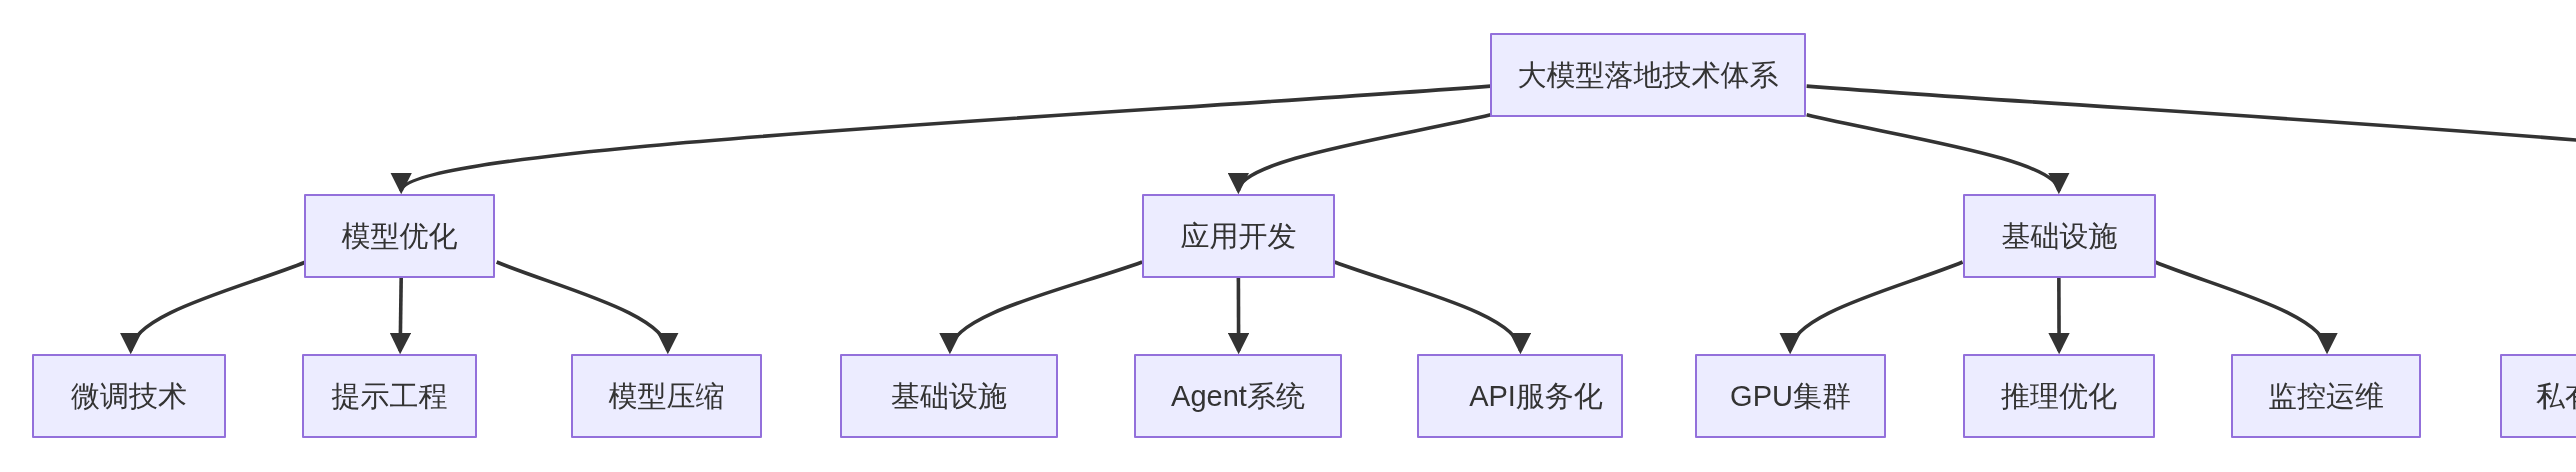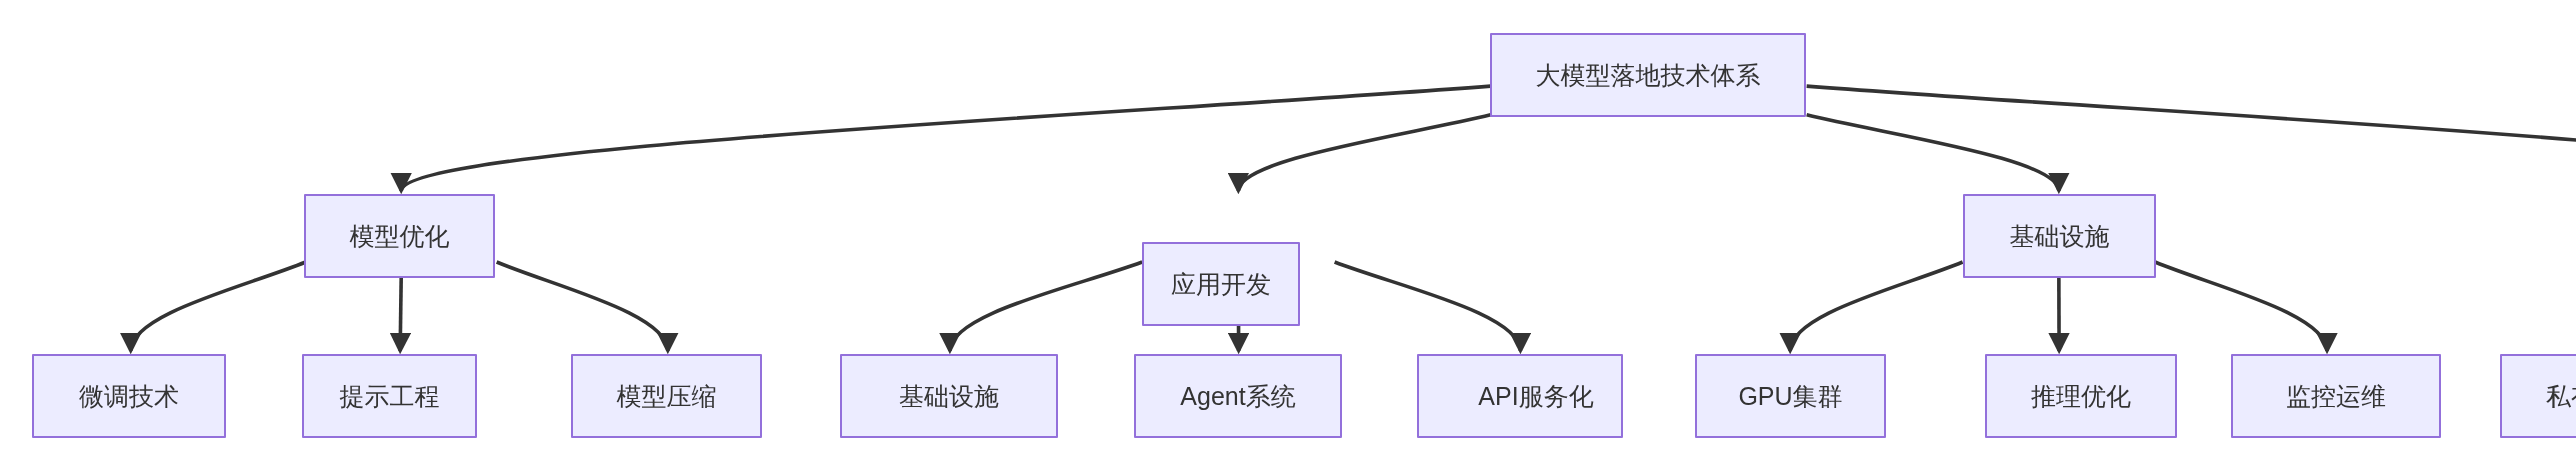--- a/index.html
+++ b/index.html
@@ -30,21 +30,21 @@
   }
   .node {
     position: absolute;
     box-sizing: border-box;
     background: var(--node-fill, #ECECFF);
     border: 2.1px solid var(--node-border, #9370DB);
     border-radius: 1px;
     display: flex;
     align-items: center;
     justify-content: center;
-    font-size: 25px;
+    font-size: 29px;
     line-height: 1.2;
     color: var(--text-color, #333333);
     white-space: nowrap;
     text-align: center;
   }
 </style>
 </head>
 <body>
 
 <div id="canvas" style="--bg: #FFFFFF; --node-fill: #ECECFF; --node-border: #9370DB; --edge-color: #333333; --text-color: #333333;">
@@ -69,27 +69,27 @@
         <path class="edge" d="M3997,540 L3997.5,682" marker-end="url(#arrowhead)"></path>
         <path class="edge" d="M4184,509.03 C4300.9,557.4616 4518,609.3525999999999 4518,682" marker-end="url(#arrowhead)"></path>
         <path class="edge" d="M5424,509.03 C5298,557.4616 5064,609.3525999999999 5064,682" marker-end="url(#arrowhead)"></path>
         <path class="edge" d="M5611,540 L5609,682" marker-end="url(#arrowhead)"></path>
         <path class="edge" d="M5798,509.03 C5914.9,557.4616 6132,609.3525999999999 6132,682" marker-end="url(#arrowhead)"></path>
       </g>
   </svg>
   <div id="nodes">
       <div class="node" style="left: 1490px; top: 33px; width: 316px; height: 84px;">大模型落地技术体系</div>
       <div class="node" style="left: 304px; top: 194px; width: 191px; height: 84px;">模型优化</div>
-      <div class="node" style="left: 1142px; top: 194px; width: 158px; height: 84px; margin-top: 48px;">应用开发</div>
+      <div class="node" style="left: 1142px; top: 194px; width: 193px; height: 84px;">应用开发</div>
       <div class="node" style="left: 1963px; top: 194px; width: 193px; height: 84px;">基础设施</div>
       <div class="node" style="left: 32px; top: 354px; width: 194px; height: 84px;">微调技术</div>
       <div class="node" style="left: 302px; top: 354px; width: 175px; height: 84px;">提示工程</div>
       <div class="node" style="left: 571px; top: 354px; width: 191px; height: 84px;">模型压缩</div>
       <div class="node" style="left: 840px; top: 354px; width: 218px; height: 84px;">基础设施</div>
       <div class="node" style="left: 1134px; top: 354px; width: 208px; height: 84px;">Agent系统</div>
       <div class="node" style="left: 1417px; top: 354px; width: 206px; height: 84px; padding-left: 32px;">API服务化</div>
       <div class="node" style="left: 1695px; top: 354px; width: 191px; height: 84px; text-align: center;">GPU集群</div>
-      <div class="node" style="left: 1963px; top: 354px; width: 192px; height: 84px; margin-left: 22px;">推理优化</div>
-      <div class="node" style="left: 2231px; top: 354px; width: 210px; height: 84px;">监控运维</div>
+      <div class="node" style="left: 1963px; top: 354px; width: 192px; height: 84px;">推理优化</div>
+      <div class="node" style="left: 2231px; top: 354px; width: 190px; height: 84px;">监控运维</div>
       <div class="node" style="left: 2500px; top: 354px; width: 217px; height: 84px;">私有化部署</div>
     </div>
 </div>
 
 
 </body></html>

